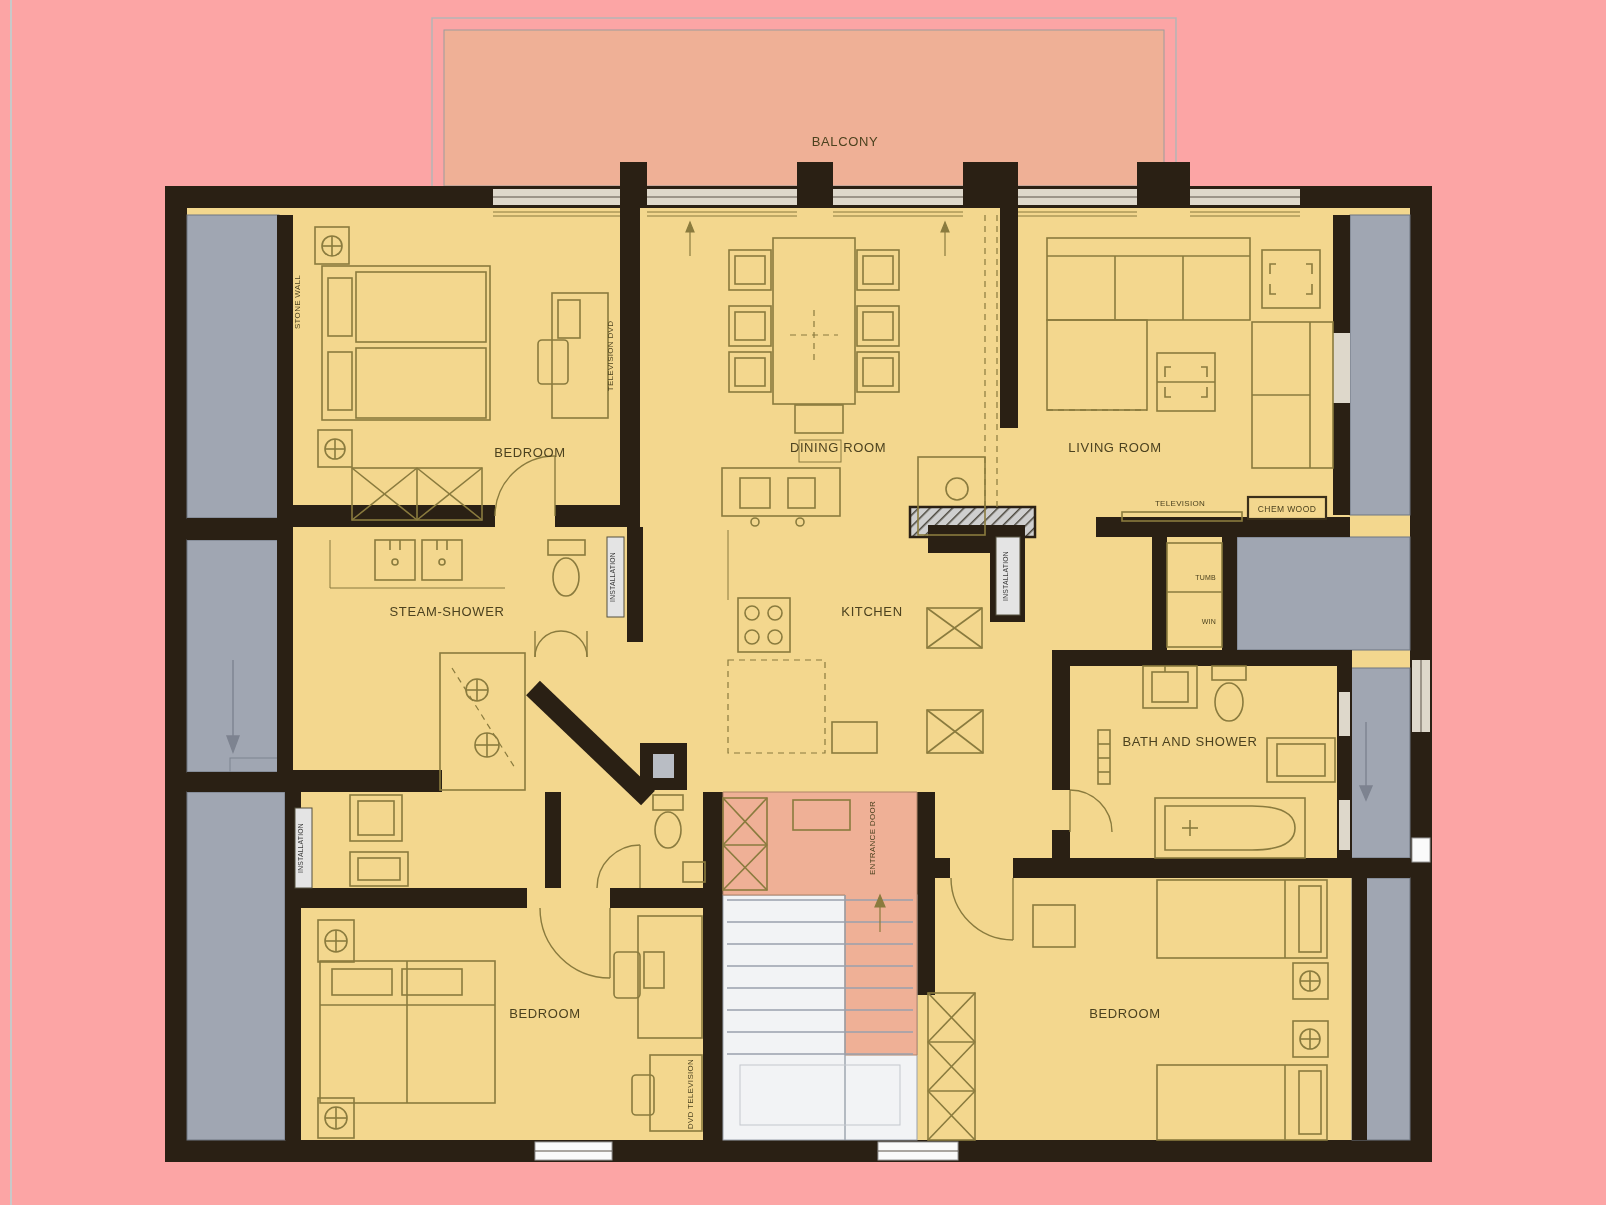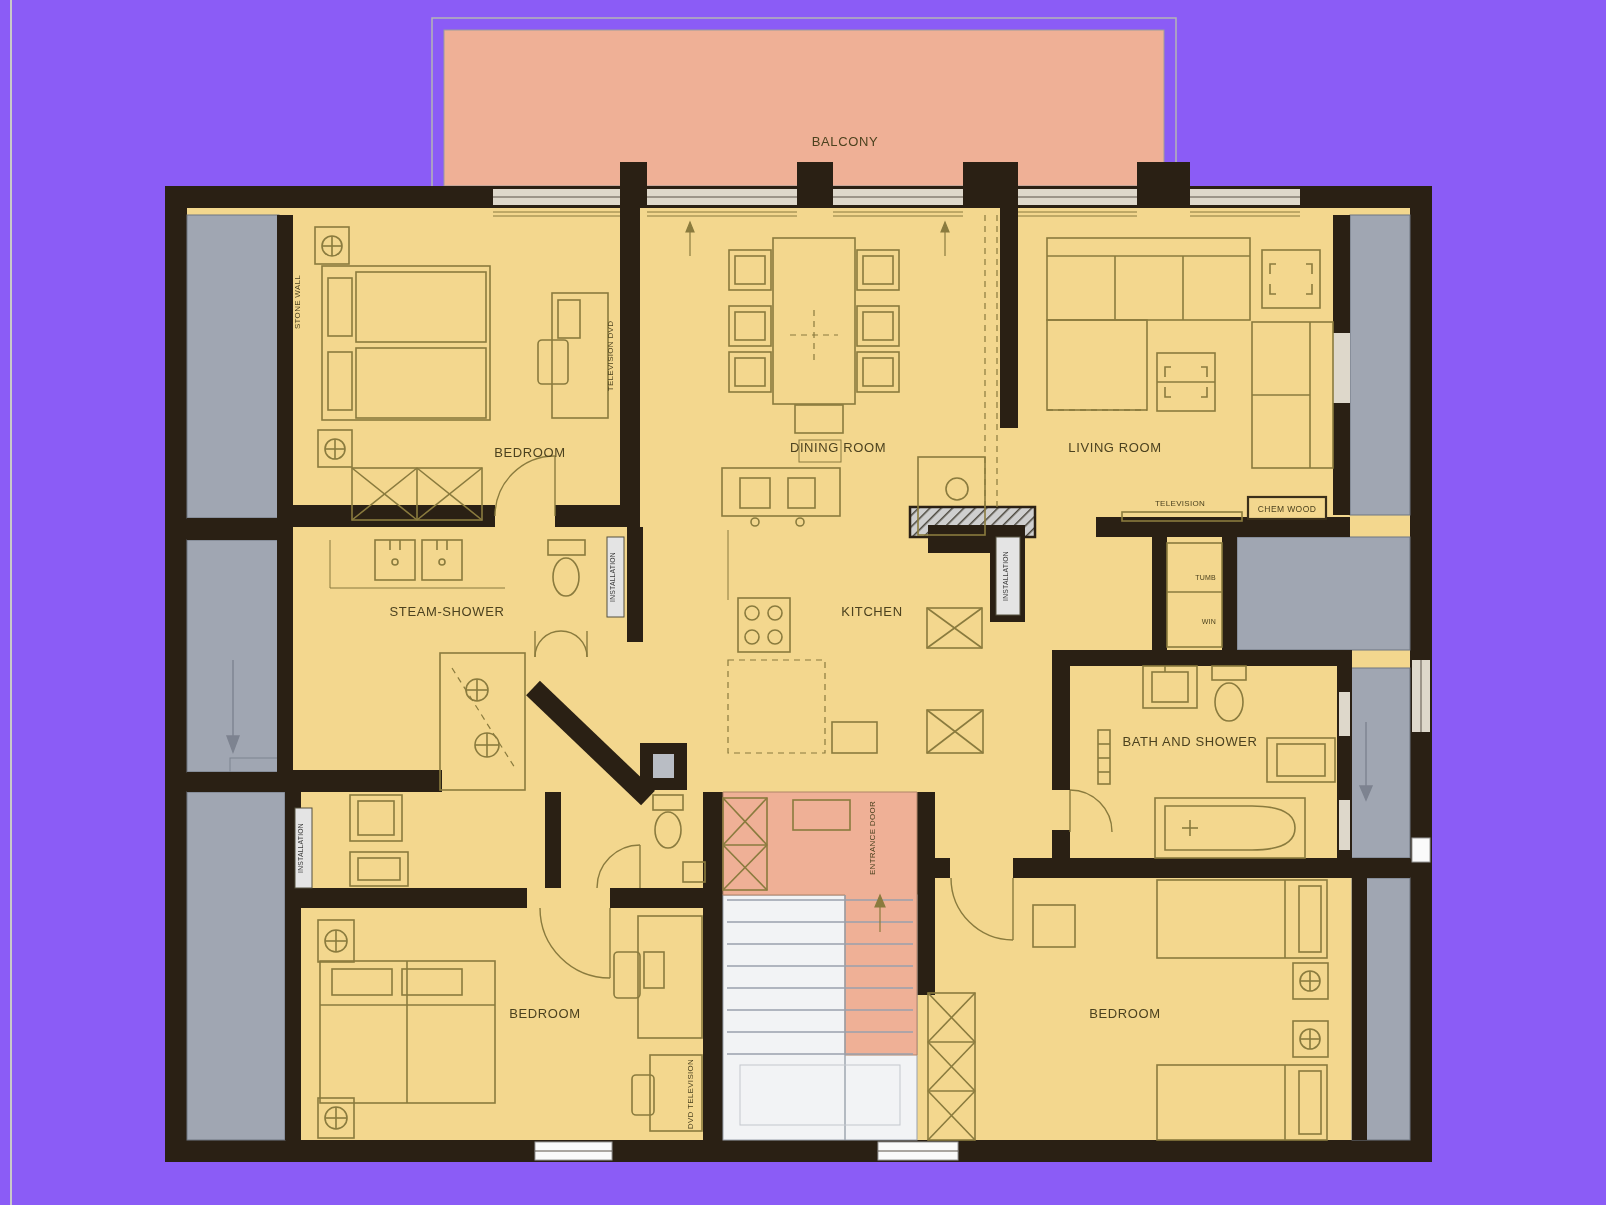--- a/index.html
+++ b/index.html
@@ -1,16 +1,16 @@
 <!DOCTYPE html>
 <html><head>
 <meta charset="utf-8">
 <style>
   html,body{margin:0;padding:0;background:#ffffff;}
-  .page{position:relative;width:1606px;height:1205px;background:#8b5cf6;overflow:hidden;
+  .page{position:relative;width:1606px;height:1205px;background:#fca5a5;overflow:hidden;
         font-family:"Liberation Sans", sans-serif;}
   svg{display:block;}
   .wall{fill:#2a2014;stroke:none;}
   .room{fill:#f3d78e;}
   .gray{fill:#a0a6b2;stroke:#6f7682;stroke-width:1;}
   .furn{fill:none;stroke:#8a7b3e;stroke-width:1.6;}
   .thin{fill:none;stroke:#8a7b3e;stroke-width:1;}
   .dash{fill:none;stroke:#8a7b3e;stroke-width:1.2;stroke-dasharray:6 5;}
   .door{fill:none;stroke:#8a7b3e;stroke-width:1.4;}
   .stair-line{stroke:#9aa1ac;stroke-width:1.4;}

